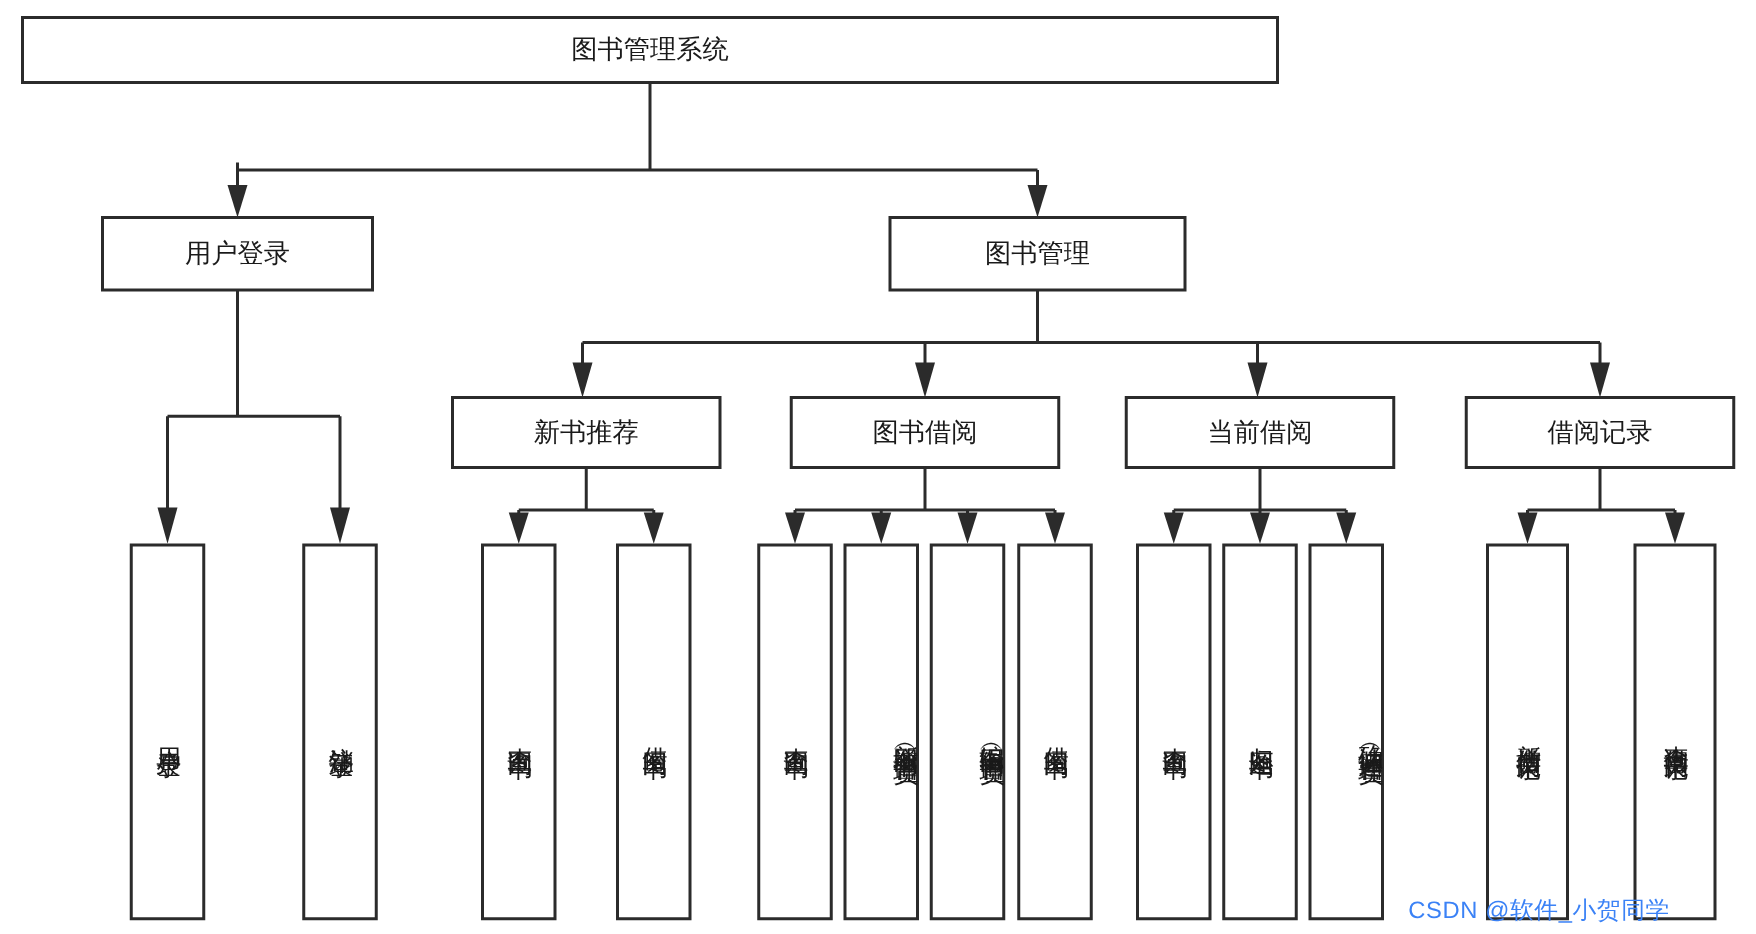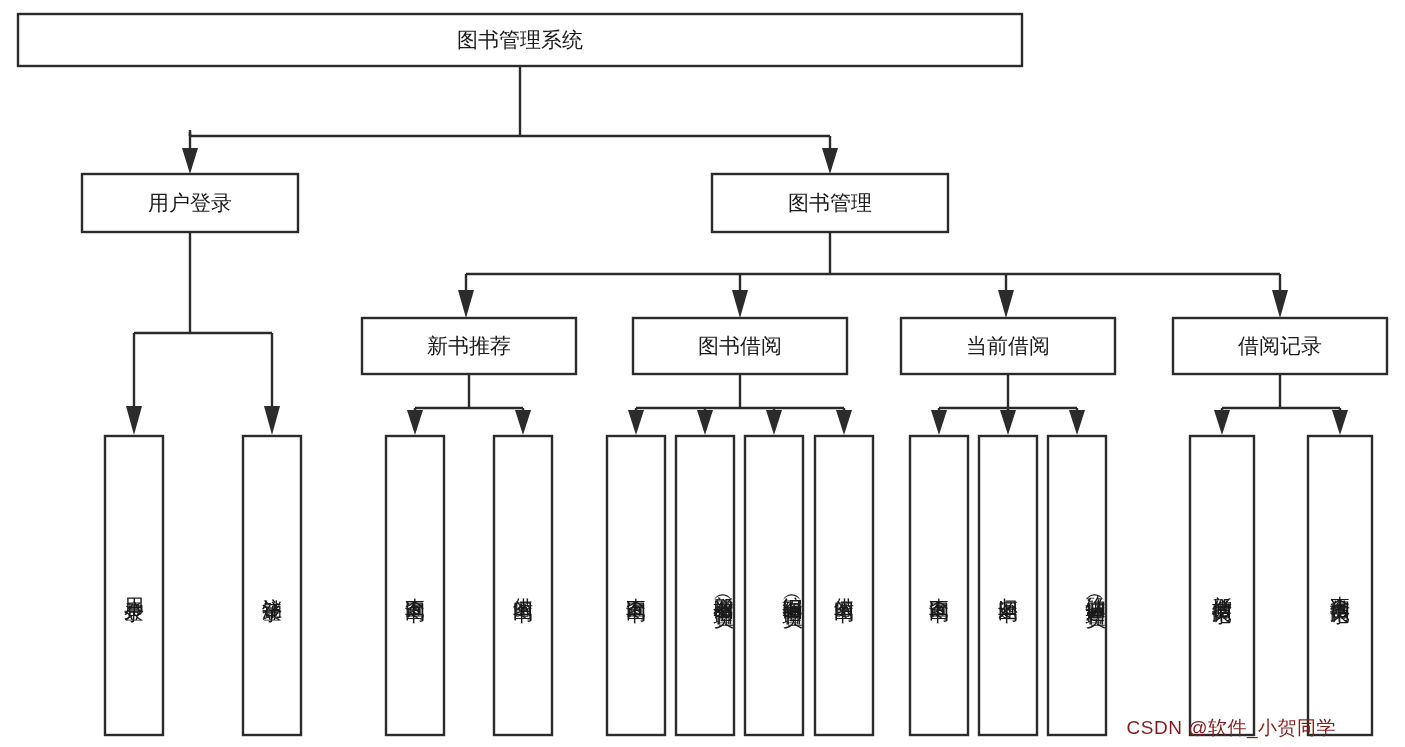--- a/index.html
+++ b/index.html
@@ -64,21 +64,21 @@
     text-align: center;
     pointer-events: none;
     user-select: none;
   }
   .watermark {
     position: absolute;
     right: 12px;
     bottom: 6px;
     font-family: "Liberation Sans", "DejaVu Sans", sans-serif;
     font-size: 19px;
-    color: #7f1d1d;
+    color: #3b82f6;
     letter-spacing: 0.5px;
     user-select: none;
     white-space: nowrap;
   }
 </style>
 </head>
 <body>
 
 <div id="diagram-root">
 

